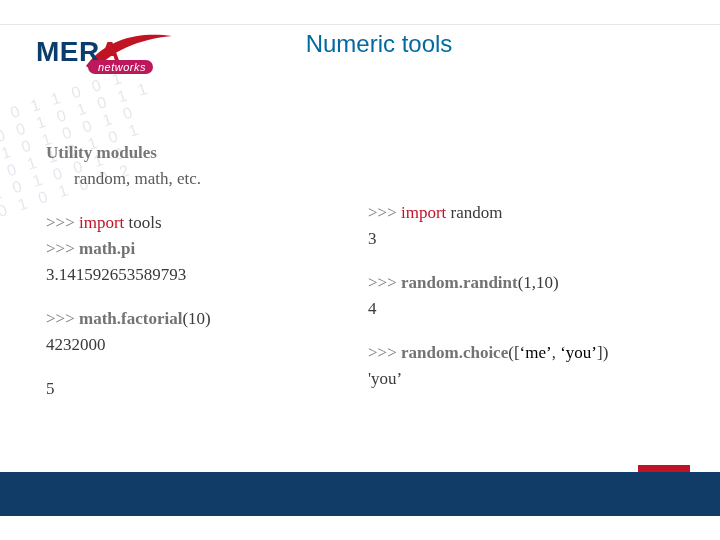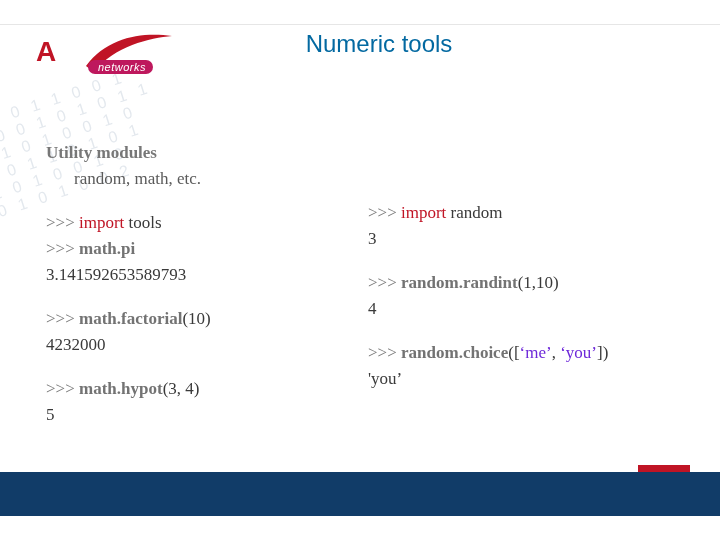--- a/index.html
+++ b/index.html
@@ -101,21 +101,21 @@
     font-weight: bold;
     color: #777;
   }
   .indent { padding-left: 28px; }
   .block { margin-top: 18px; }
   .prompt { color: #7a7a7a; font-weight: normal; }
   .kw { color: #c01425; }       
   .mod { color: #737373; font-weight: bold; }      
   .ident { color: #3a3a3a; }
   .num, .paren, .brack, .comma { color: #3a3a3a; }
-  .str { color: #6d28d9; }
+  .str { color: #000000; }
   .out { color: #3a3a3a; }
   .footer {
     position: absolute;
     left: 0;
     bottom: 24px;
     width: 720px;
     height: 44px;
     background: #113c68;
     z-index: 4;
   }
@@ -151,20 +151,21 @@
   <div>1 0 1 0 0 1 0</div>
   <div>0 1 0 1 0 0 2</div>
 </div>
 
 <svg class="logo-swoosh" viewBox="0 0 90 44">
   <path d="M2,34 C24,4 60,0 88,4 C66,6 30,14 10,40 Z" fill="#c01425"></path>
 </svg>
 
 <div class="logo">
   <div class="logo-text">
+    <span>MER</span>
       <span class="A">A</span>
   </div>
 </div>
 <div class="logo-sub">networks</div>
 
 <div class="slide-title">Numeric tools</div>
 
 <div class="content">
   <div class="col">
     <div class="heading">Utility modules</div>
@@ -181,23 +182,20 @@
     </div>
 
     <div class="block">
       <div>
         <span class="prompt">&gt;&gt;&gt; </span><span class="mod">math.factorial</span><span class="paren">(</span><span class="num">10</span><span class="paren">)</span>
       </div>
       <div class="out">4232000</div>
     </div>
 
     <div class="block">
-      <div>
-        <span class="prompt">&gt;&gt;&gt; </span><span class="mod">math.hypot</span><span class="paren">(</span><span class="num">3</span><span class="comma">, </span><span class="num">4</span><span class="paren">)</span>
-      </div>
       <div class="out">5</div>
     </div>
   </div>
 
   <div class="col right">
     <div>
       <div>
         <span class="prompt">&gt;&gt;&gt; </span><span class="kw">import</span><span class="ident"> random</span>
       </div>
       <div class="out">3</div>

